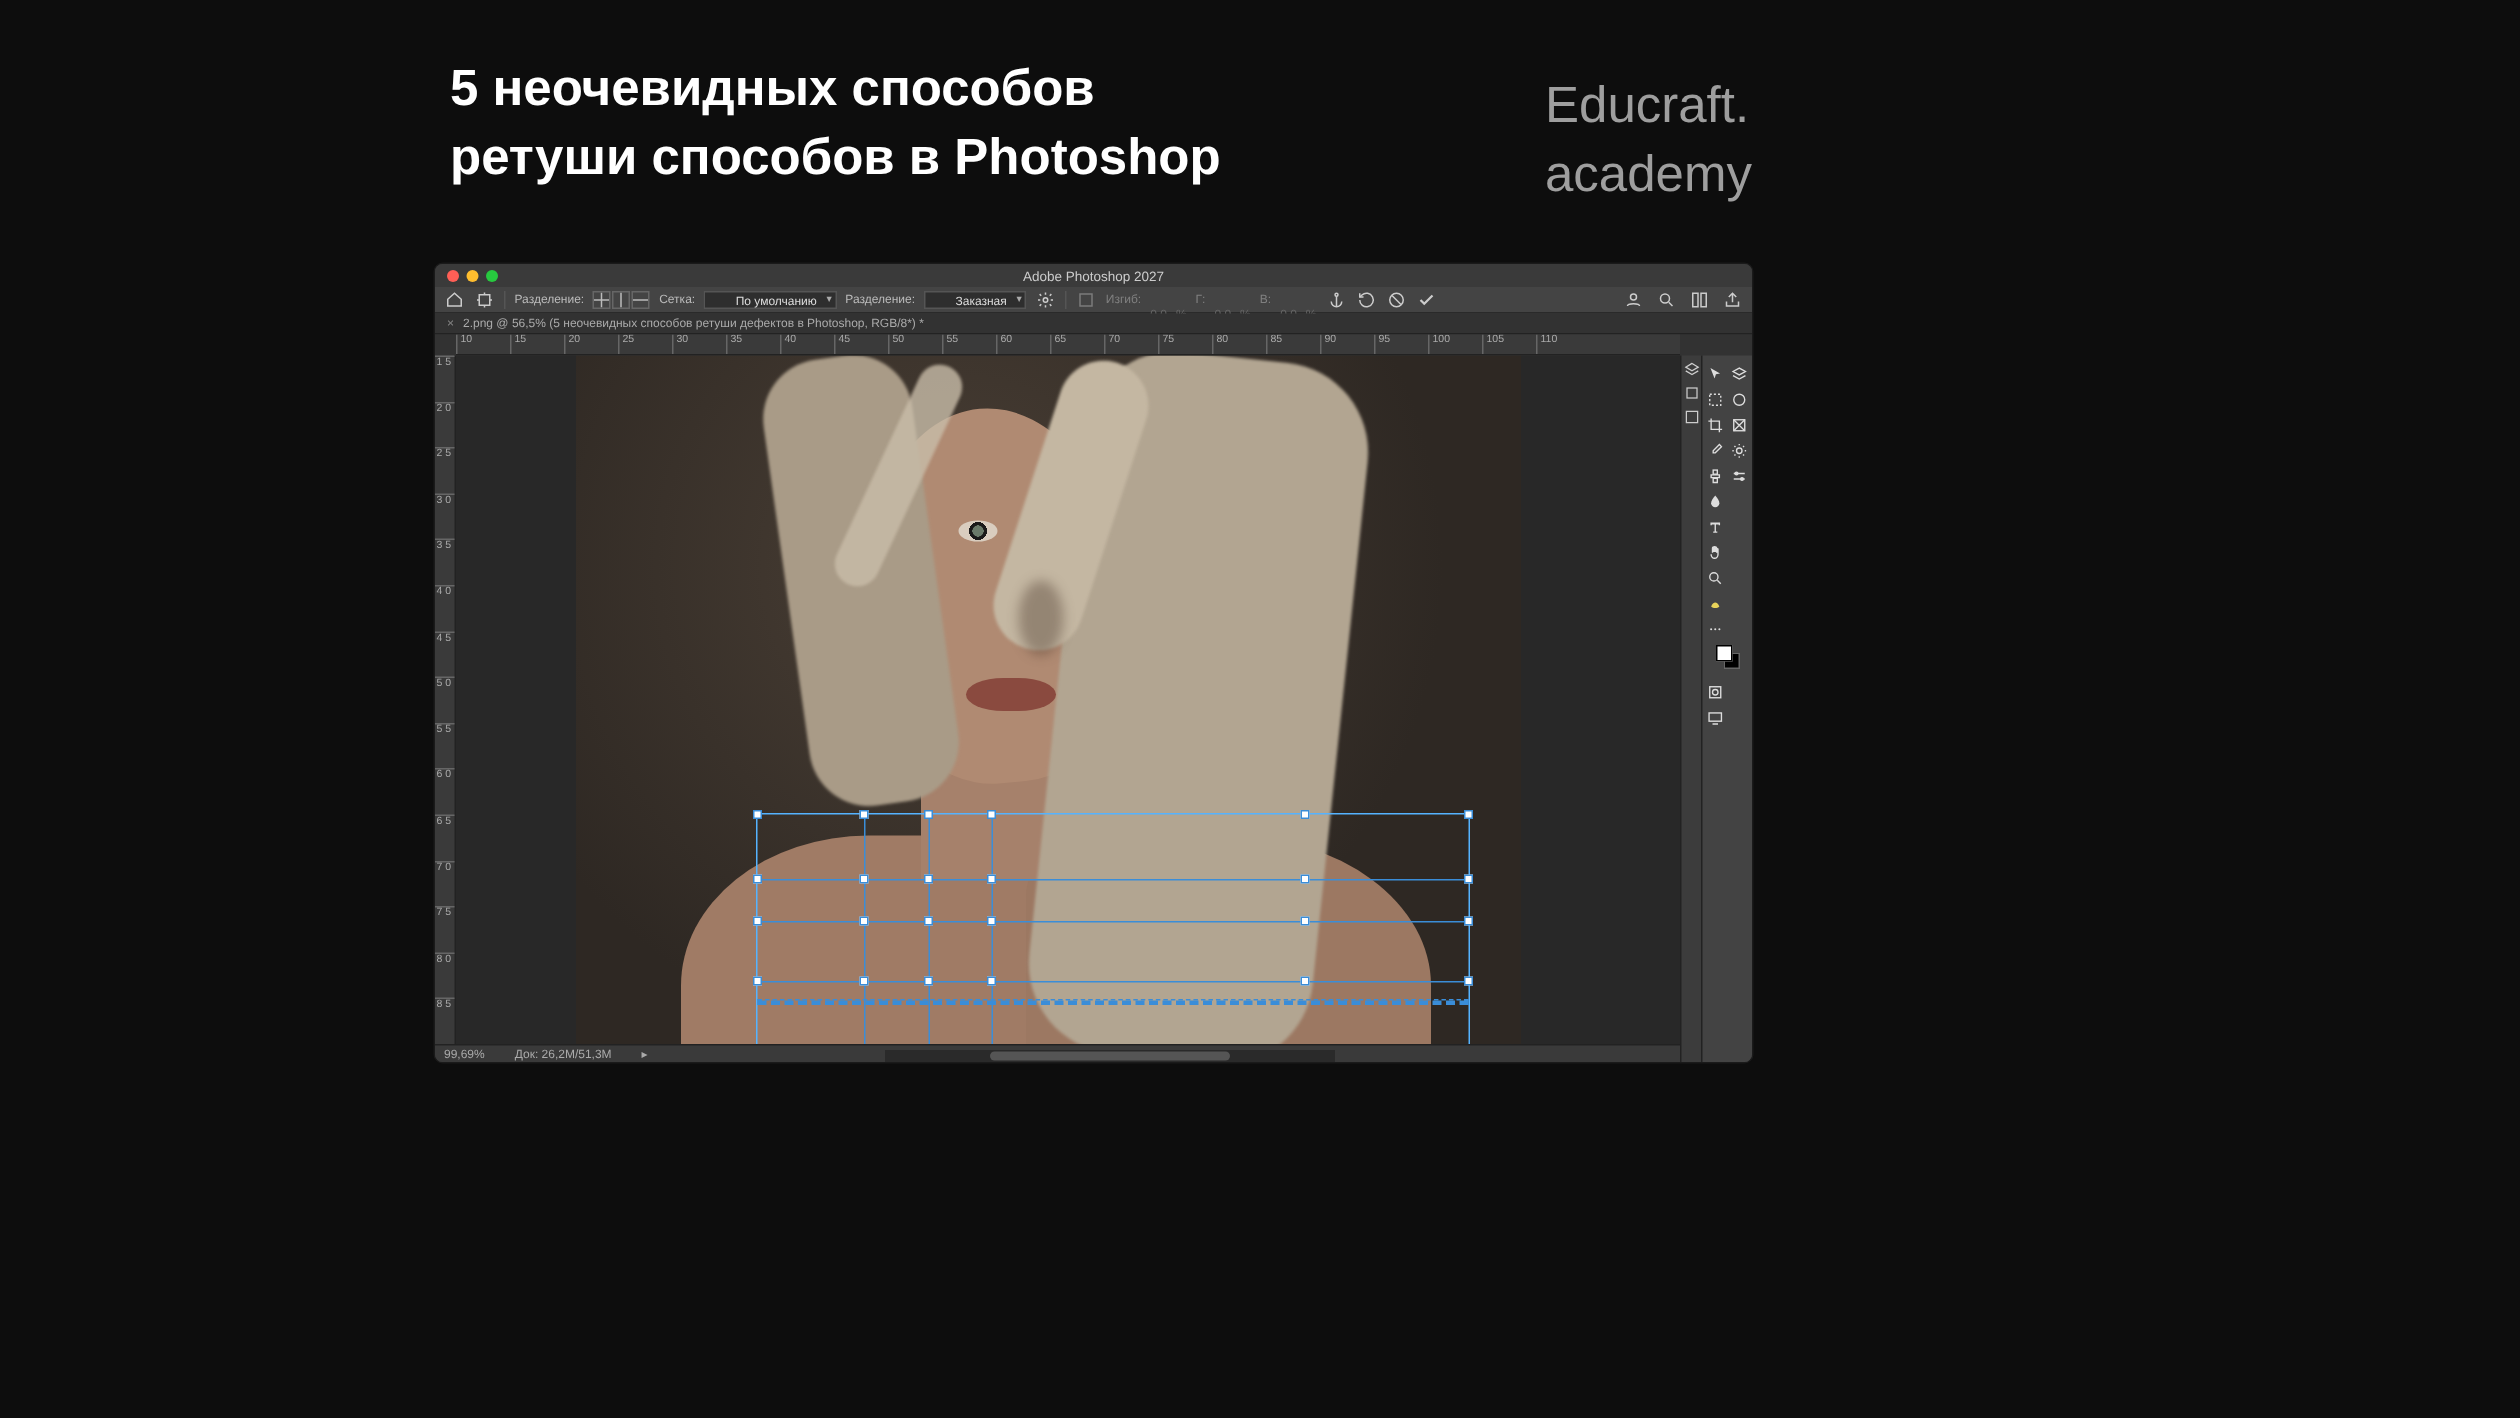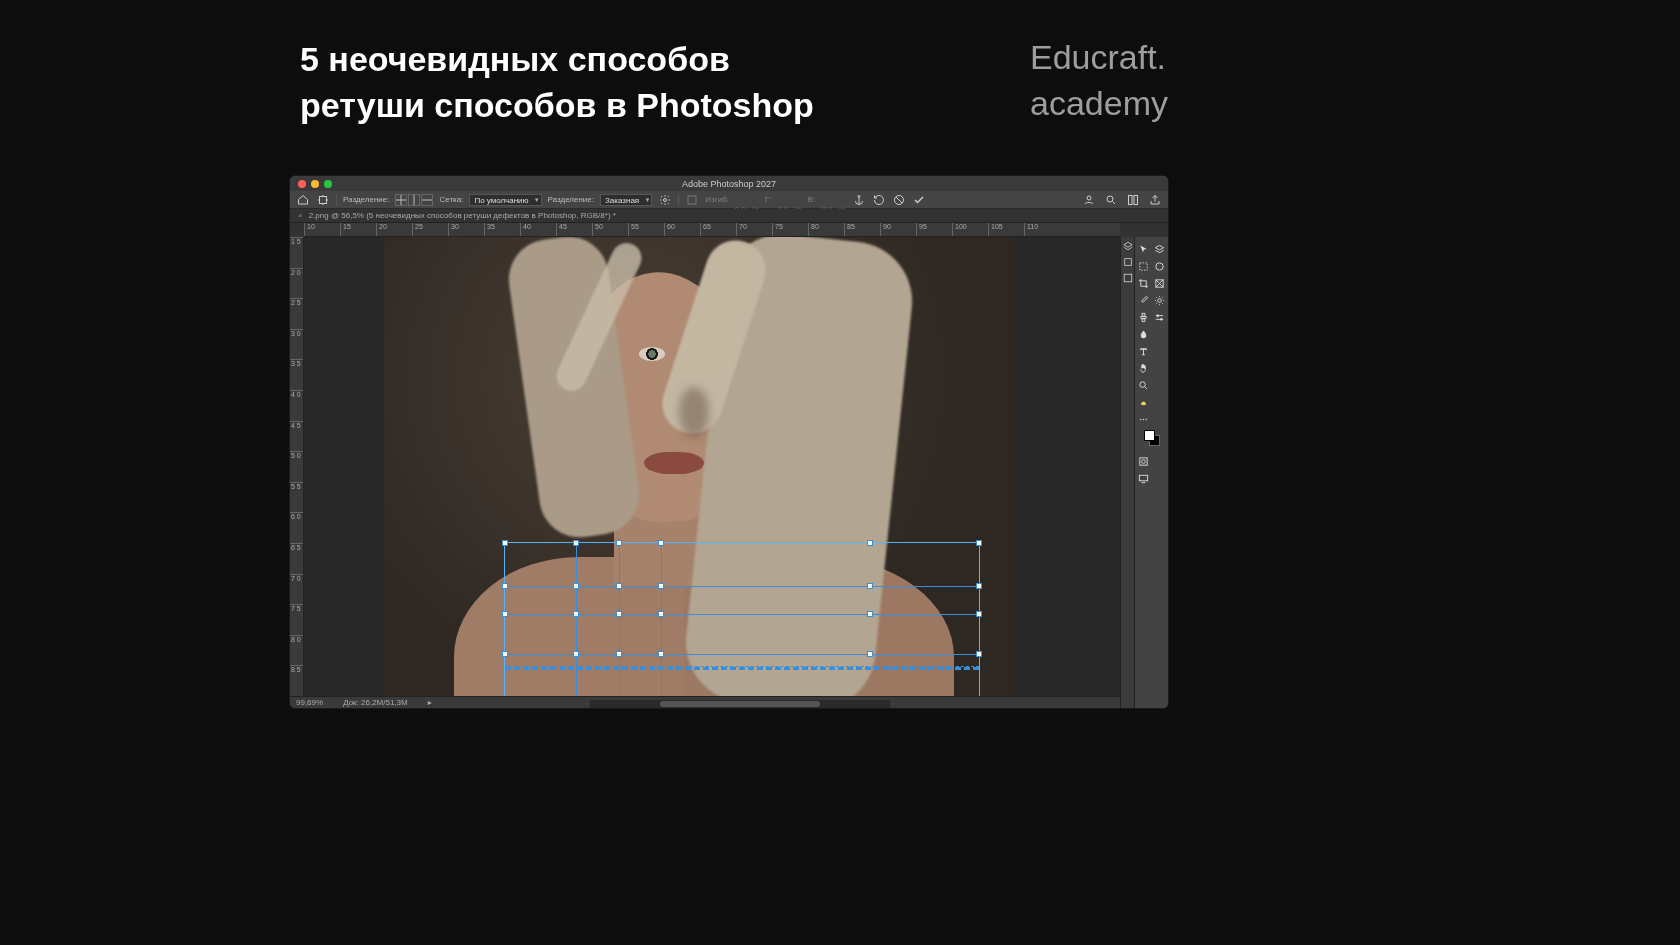--- a/index.html
+++ b/index.html
@@ -16,21 +16,21 @@
     position: absolute;
     top: 37px;
     left: 300px;
     font-size: 34px;
     font-weight: 600;
     line-height: 1.35;
     color: #ffffff;
   }
   .brand-block {
     position: absolute;
-    top: 35px;
+    top: 48px;
     left: 1030px;
     font-size: 34px;
     font-weight: 500;
     line-height: 1.35;
     color: #9e9e9e;
   }
   .app-window {
     position: absolute;
     top: 175px;
     left: 289px;
@@ -79,21 +79,21 @@
     gap: 6px;
     font-size: 8px;
     color: #bbb;
   }
   .opt-icon { width: 14px; height: 14px; display:flex; align-items:center; justify-content:center; color:#ccc; }
   .opt-icon svg { width: 12px; height: 12px; }
   .opt-label { color: #bbb; }
   .opt-dropdown {
     background: #2e2e2e;
     border: 1px solid #555;
-    padding: 0 12px 0 4px;
+    padding: 0 12px 0 20px;
     height: 12px;
     line-height: 11px;
     font-size: 8px;
     color: #ddd;
     position: relative;
   }
   .opt-dropdown::after {
     content: "▾";
     position: absolute;
     right: 2px;

